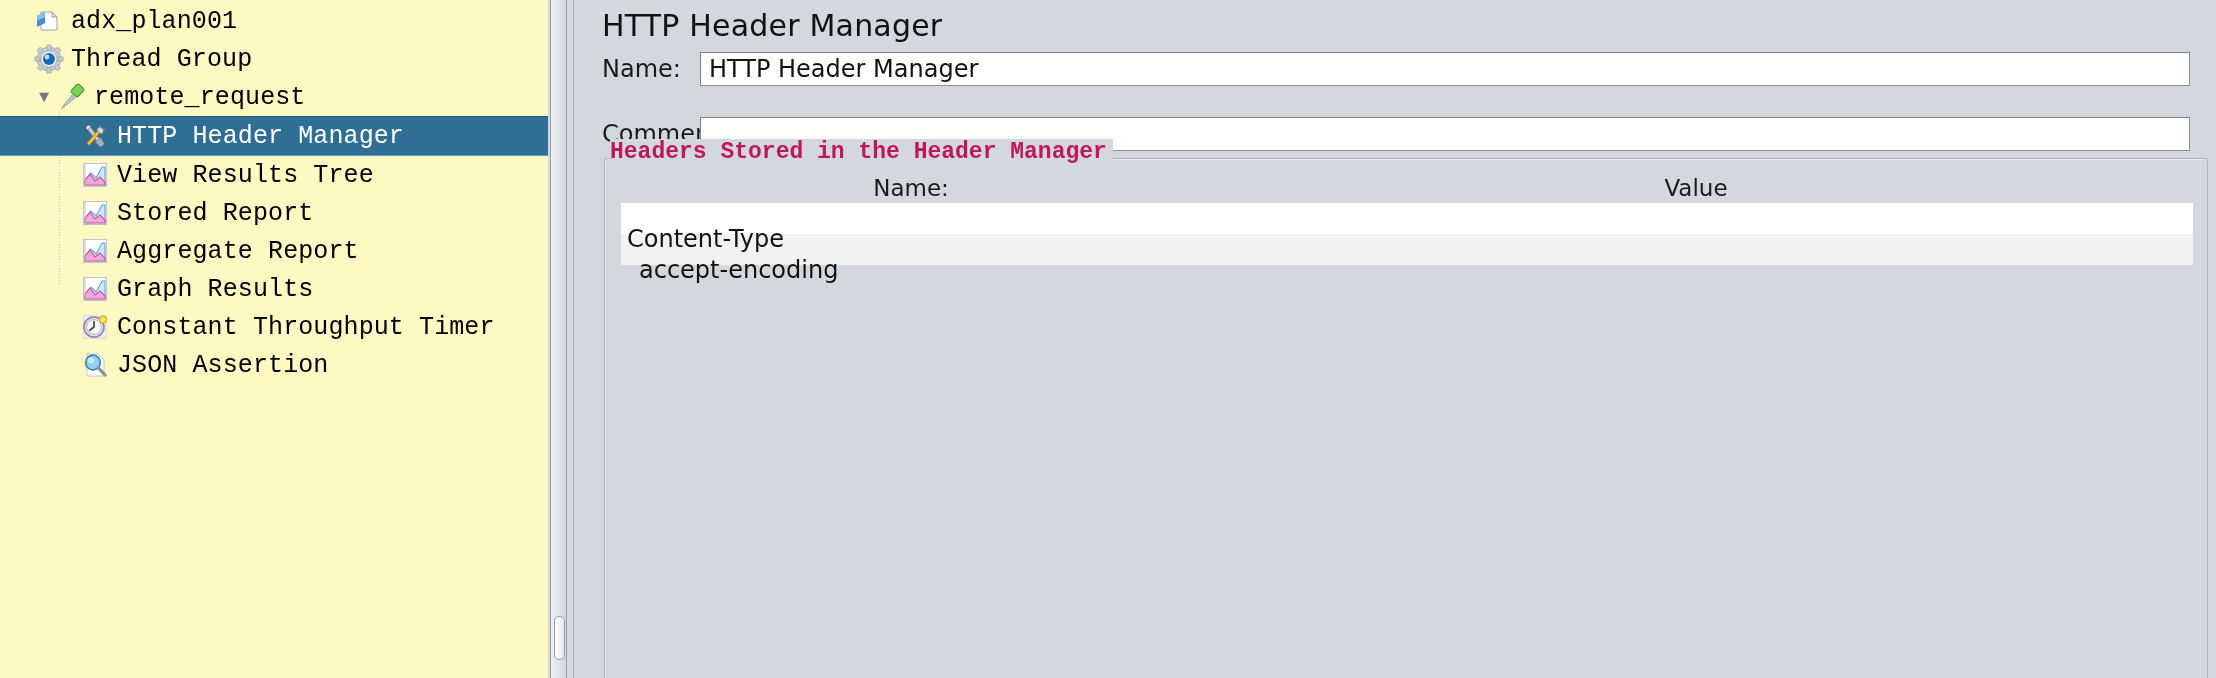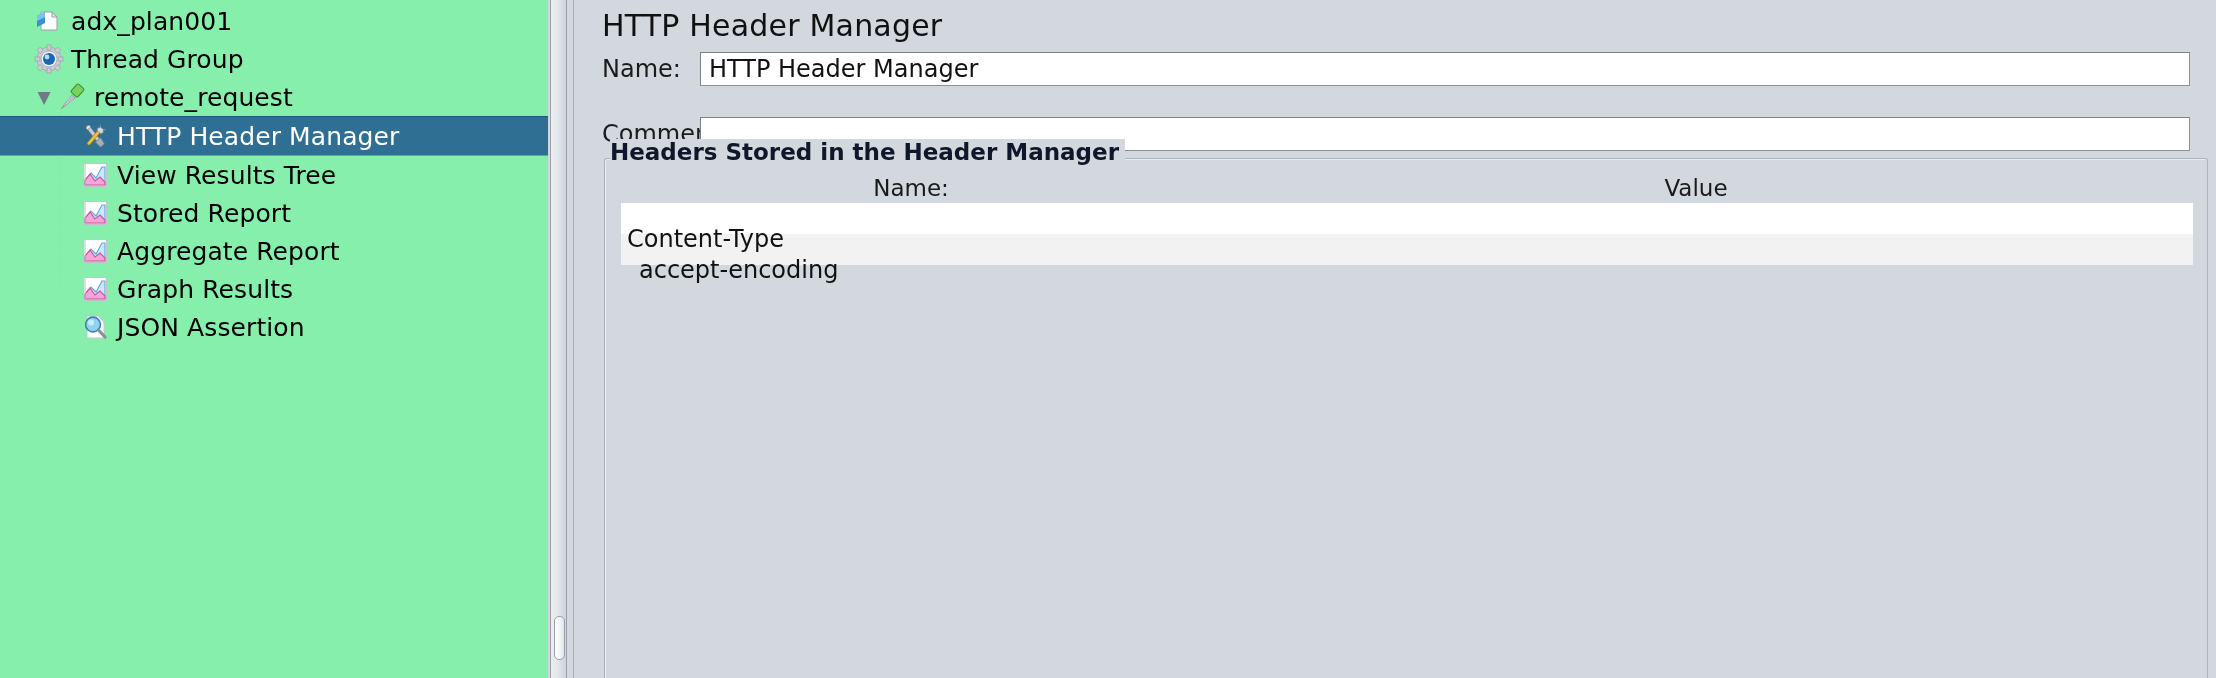--- a/index.html
+++ b/index.html
@@ -21,22 +21,23 @@
     height: 678px;
     background: #d3d7de;
   }
 
   
   .tree-panel {
     position: absolute;
     left: 0; top: 0;
     width: 548px;
     height: 678px;
-    background: #86efac;
+    background: #fef9c3;
     overflow: hidden;
+    font-family: Liberation Mono, monospace;
   }
   .tree-list {
     position: relative;
     padding-top: 2px;
   }
   .tree-row {
     position: relative;
     height: 38px;
     display: flex;
     align-items: center;
@@ -168,24 +169,25 @@
     width: 1490px; height: 34px;
   }
   .label-name { position: absolute; left: 24px; top: 55px; }
   .label-comments { position: absolute; left: 24px; top: 120px; }
 
   .group-title {
     position: absolute;
     left: 32px; top: 139px;
     font-size: 23px;
     font-weight: bold;
-    color: #0f172a;
+    color: #be185d;
     z-index: 4;
     background: #d3d7de;
     padding-right: 6px;
+    font-family: Liberation Mono, monospace;
   }
 
   
   .table-panel {
     position: absolute;
     left: 26px; top: 158px;
     width: 1602px; height: 530px;
     background: #d3d7de;
     border: 1px solid #b0b4bb;
     border-top-color: #aeb2b9;
@@ -362,20 +364,34 @@
               <path d="M4 26 L26 26" stroke="#b9bec5"></path>
             </svg>
           </span>
           <span class="tree-label">Graph Results</span>
         </div>
         <div class="tree-row">
           <span class="indent" style="width: 54px;"></span>
           <span class="twisty"></span>
           <span class="tree-icon">
             <svg width="30" height="30" viewBox="0 0 30 30">
+              <rect x="4" y="4" width="22" height="22" fill="#f4f5f7" stroke="#ced2d8"></rect>
+              <circle cx="14" cy="15" r="10" fill="#e6e3ef" stroke="#8b86a6" stroke-width="1.6"></circle>
+              <circle cx="14" cy="15" r="7.4" fill="#fbfaf6" stroke="#b6b2c4"></circle>
+              <path d="M14 15 L14 9.5 M14 15 L9.6 18.4" stroke="#3b3b3b" stroke-width="1.6" stroke-linecap="round"></path>
+              <circle cx="23" cy="7.5" r="3.6" fill="#ffe14f" stroke="#c9a512"></circle>
+            </svg>
+          </span>
+          <span class="tree-label">Constant Throughput Timer</span>
+        </div>
+        <div class="tree-row">
+          <span class="indent" style="width: 54px;"></span>
+          <span class="twisty"></span>
+          <span class="tree-icon">
+            <svg width="30" height="30" viewBox="0 0 30 30">
               <path d="M7 4 L7 26 L24 26 L24 10 L18 4 Z" fill="#ffffff" stroke="#c3c7cd"></path>
               <circle cx="13" cy="12.5" r="7.4" fill="#8fd3f4" stroke="#3f7fae" stroke-width="1.6"></circle>
               <circle cx="11" cy="10.5" r="3" fill="#d7f0fc" opacity="0.85"></circle>
               <path d="M18.4 18 L25 25" stroke="#8a8f97" stroke-width="3.2" stroke-linecap="round"></path>
             </svg>
           </span>
           <span class="tree-label">JSON Assertion</span>
         </div>
       </div>
   </div>

